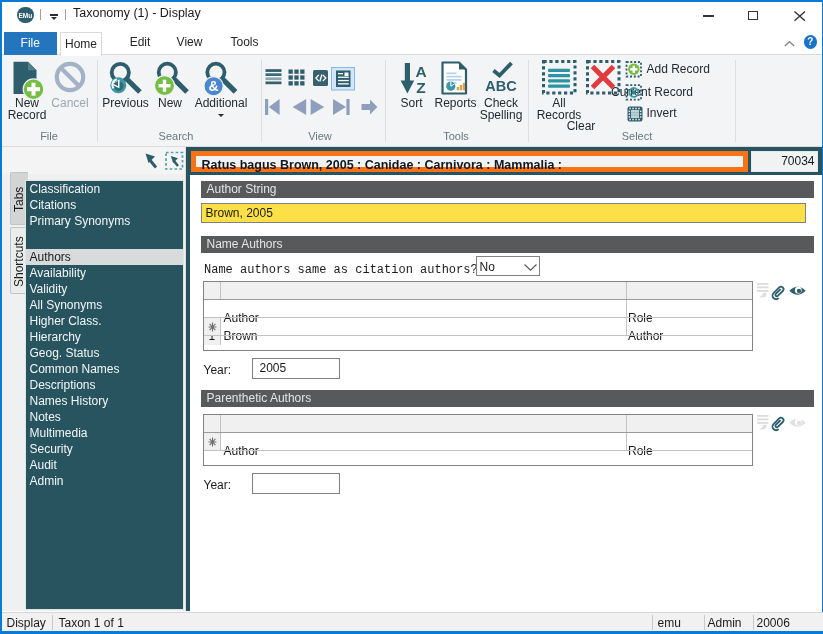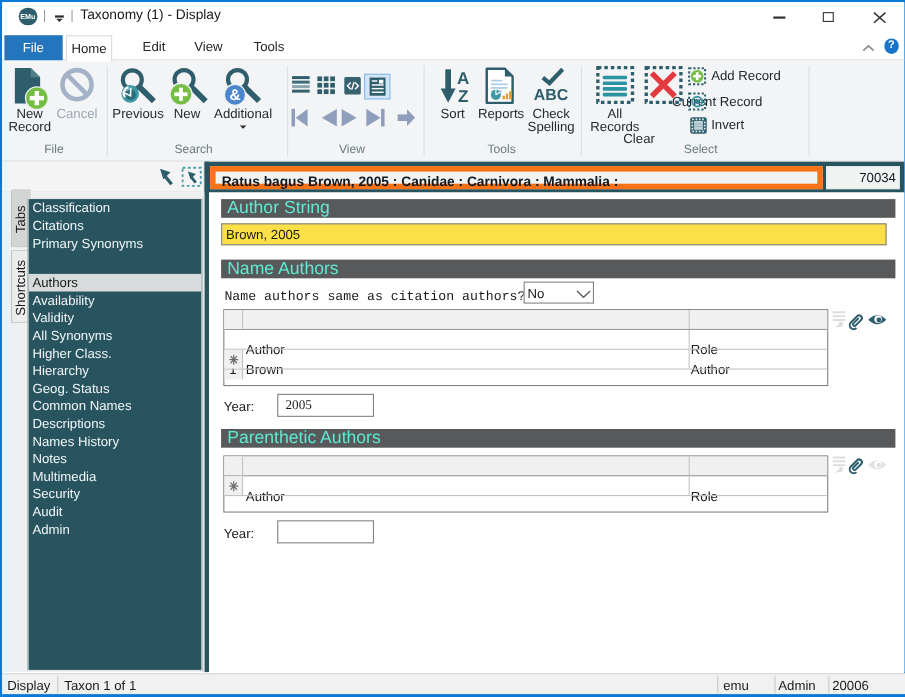--- a/index.html
+++ b/index.html
@@ -5,21 +5,21 @@
 * { margin:0; padding:0; box-sizing:border-box; }
 html,body { width:823px; height:634px; overflow:hidden; }
 body { font-family:"Liberation Sans", sans-serif; position:relative; background:#fff; }
 .abs { position:absolute; }
 #win { position:absolute; left:0; top:0; width:823px; height:634px; background:#fff;
   border-left:2px solid #0a7ad7; border-right:1.5px solid #0a7ad7; border-top:2px solid #0a7ad7; }
 .t12 { font-size:12px; color:#1a1a1a; }
 .lbl { font-size:12px; color:#222b31; text-align:center; line-height:11.5px; }
 .glbl { font-size:11px; color:#68797f; text-align:center; }
 .ni { height:16.05px; line-height:16.05px; padding-left:4px; white-space:nowrap; overflow:hidden; }
-.hdr { position:absolute; left:10.5px; width:613px; height:17px; background:#58595a; color:#5eead4; font-size:16px; line-height:17.5px; padding-left:6px; }
+.hdr { position:absolute; left:10.5px; width:613px; height:17px; background:#58595a; color:#e5e5e5; font-size:12px; line-height:17.5px; padding-left:6px; }
 .tbl { position:absolute; left:13px; width:549.5px; border:1px solid #828282; background:#fff; }
 .trow { position:relative; height:18px; border-bottom:1px solid #c3c3c3; }
 .numc { position:absolute; left:0; top:0; width:16.5px; height:100%; background:#f0f0f0; border-right:1px solid #c3c3c3; text-align:center; }
 .rolec { position:absolute; left:422px; top:0; width:0; height:100%; border-left:1px solid #c3c3c3; }
 .ctxt { position:absolute; top:0; font-size:12px; color:#1a1a1a; line-height:17px;margin-top:28px; }
 svg { position:absolute; overflow:visible; }
 </style>
 </head>
 <body>
 <div id="win">
@@ -291,21 +291,21 @@
             <svg style="left:3.5px;top:4px;" width="9" height="10" viewBox="0 0 9 10">
               <g stroke="#6e6e6e" stroke-width="1.1">
                 <path d="M4.5,0.5 V9.5 M0.5,5 H8.5 M1.6,1.8 L7.4,8.2 M7.4,1.8 L1.6,8.2"></path>
               </g>
             </svg>
           </div>
       <div class="rolec"></div>
     </div>
   </div>
   <div class="abs t12" style="left:13.5px;top:187.5px;">Year:</div>
-  <div class="abs t12" style="left:61.5px;top:183px;width:88.5px;height:21px;background:#fff;border:1px solid #7e8287;line-height:19px;padding-left:7px;font-family:Liberation Serif, serif;">2005</div>
+  <div class="abs t12" style="left:61.5px;top:183px;width:88.5px;height:21px;background:#fff;border:1px solid #7e8287;line-height:19px;padding-left:7px;">2005</div>
   <div class="hdr" style="top:215px;">Parenthetic Authors</div>
   <div class="tbl" style="top:239px;height:52px;">
     <div class="trow" style="background:#f0f0f0;border-bottom-color:#9b9b9b;">
       <div class="numc"></div>
       <div class="ctxt" style="left:19.5px;">Author</div>
       <div class="rolec"></div>
       <div class="ctxt" style="left:424px;">Role</div>
     </div>
     <div class="trow">
       <div class="numc">

